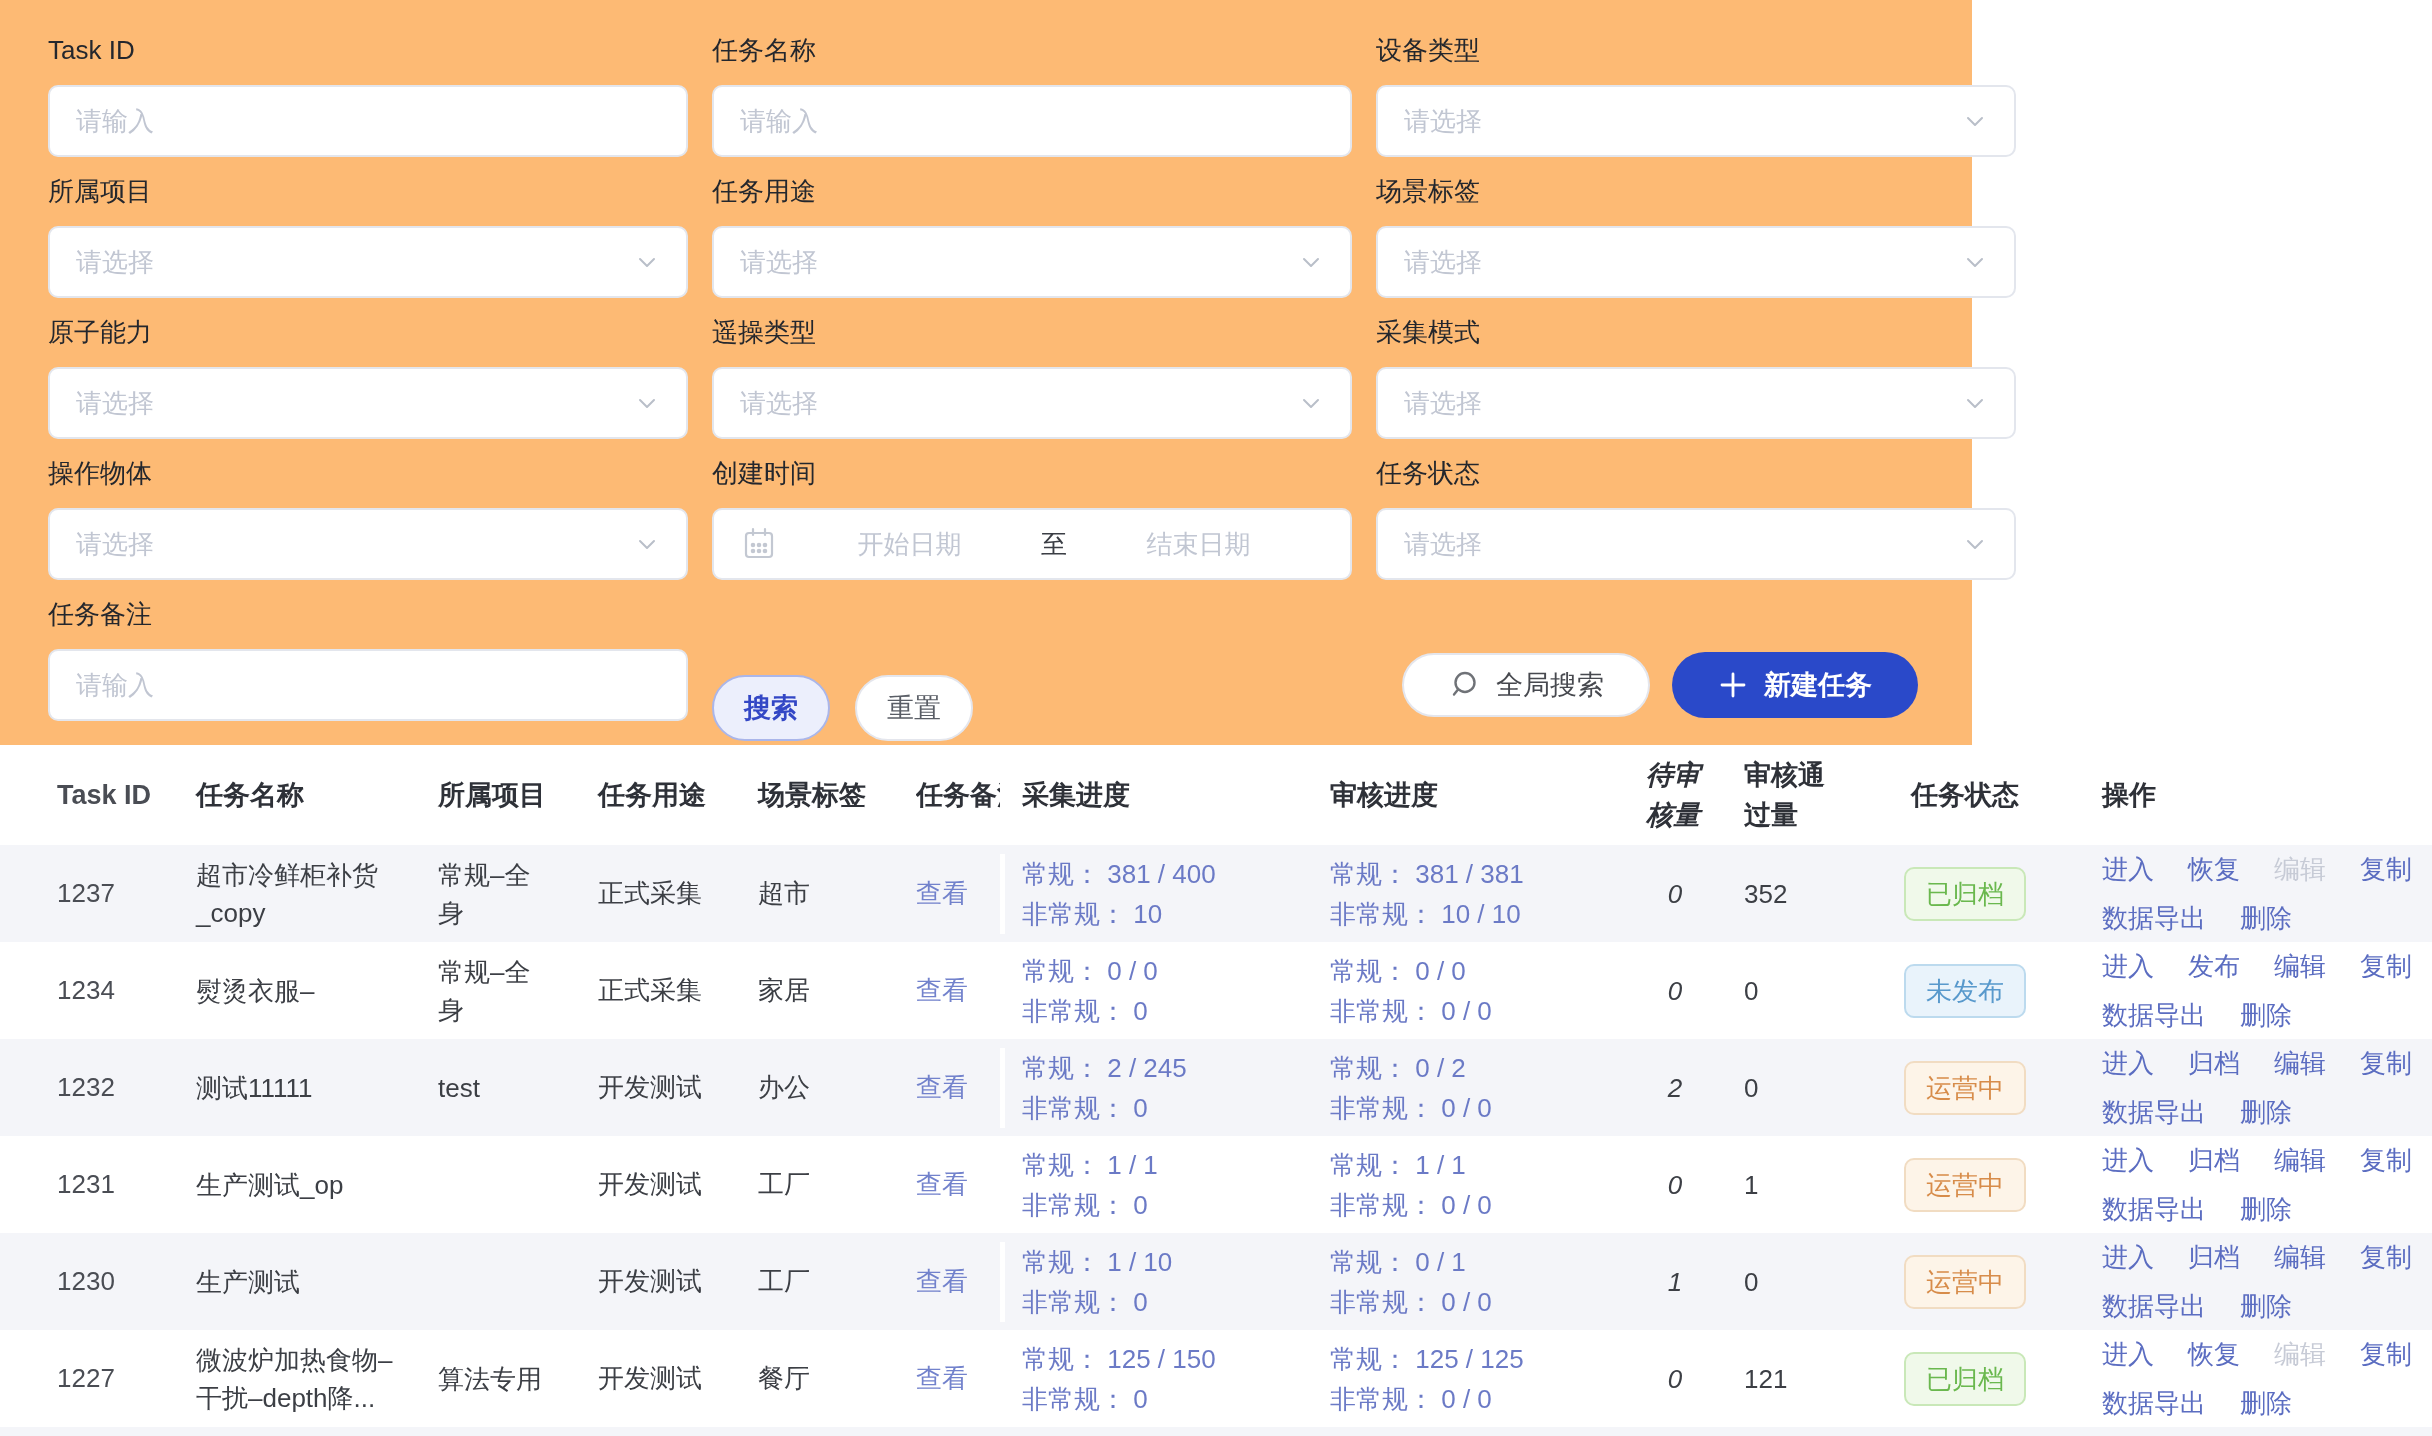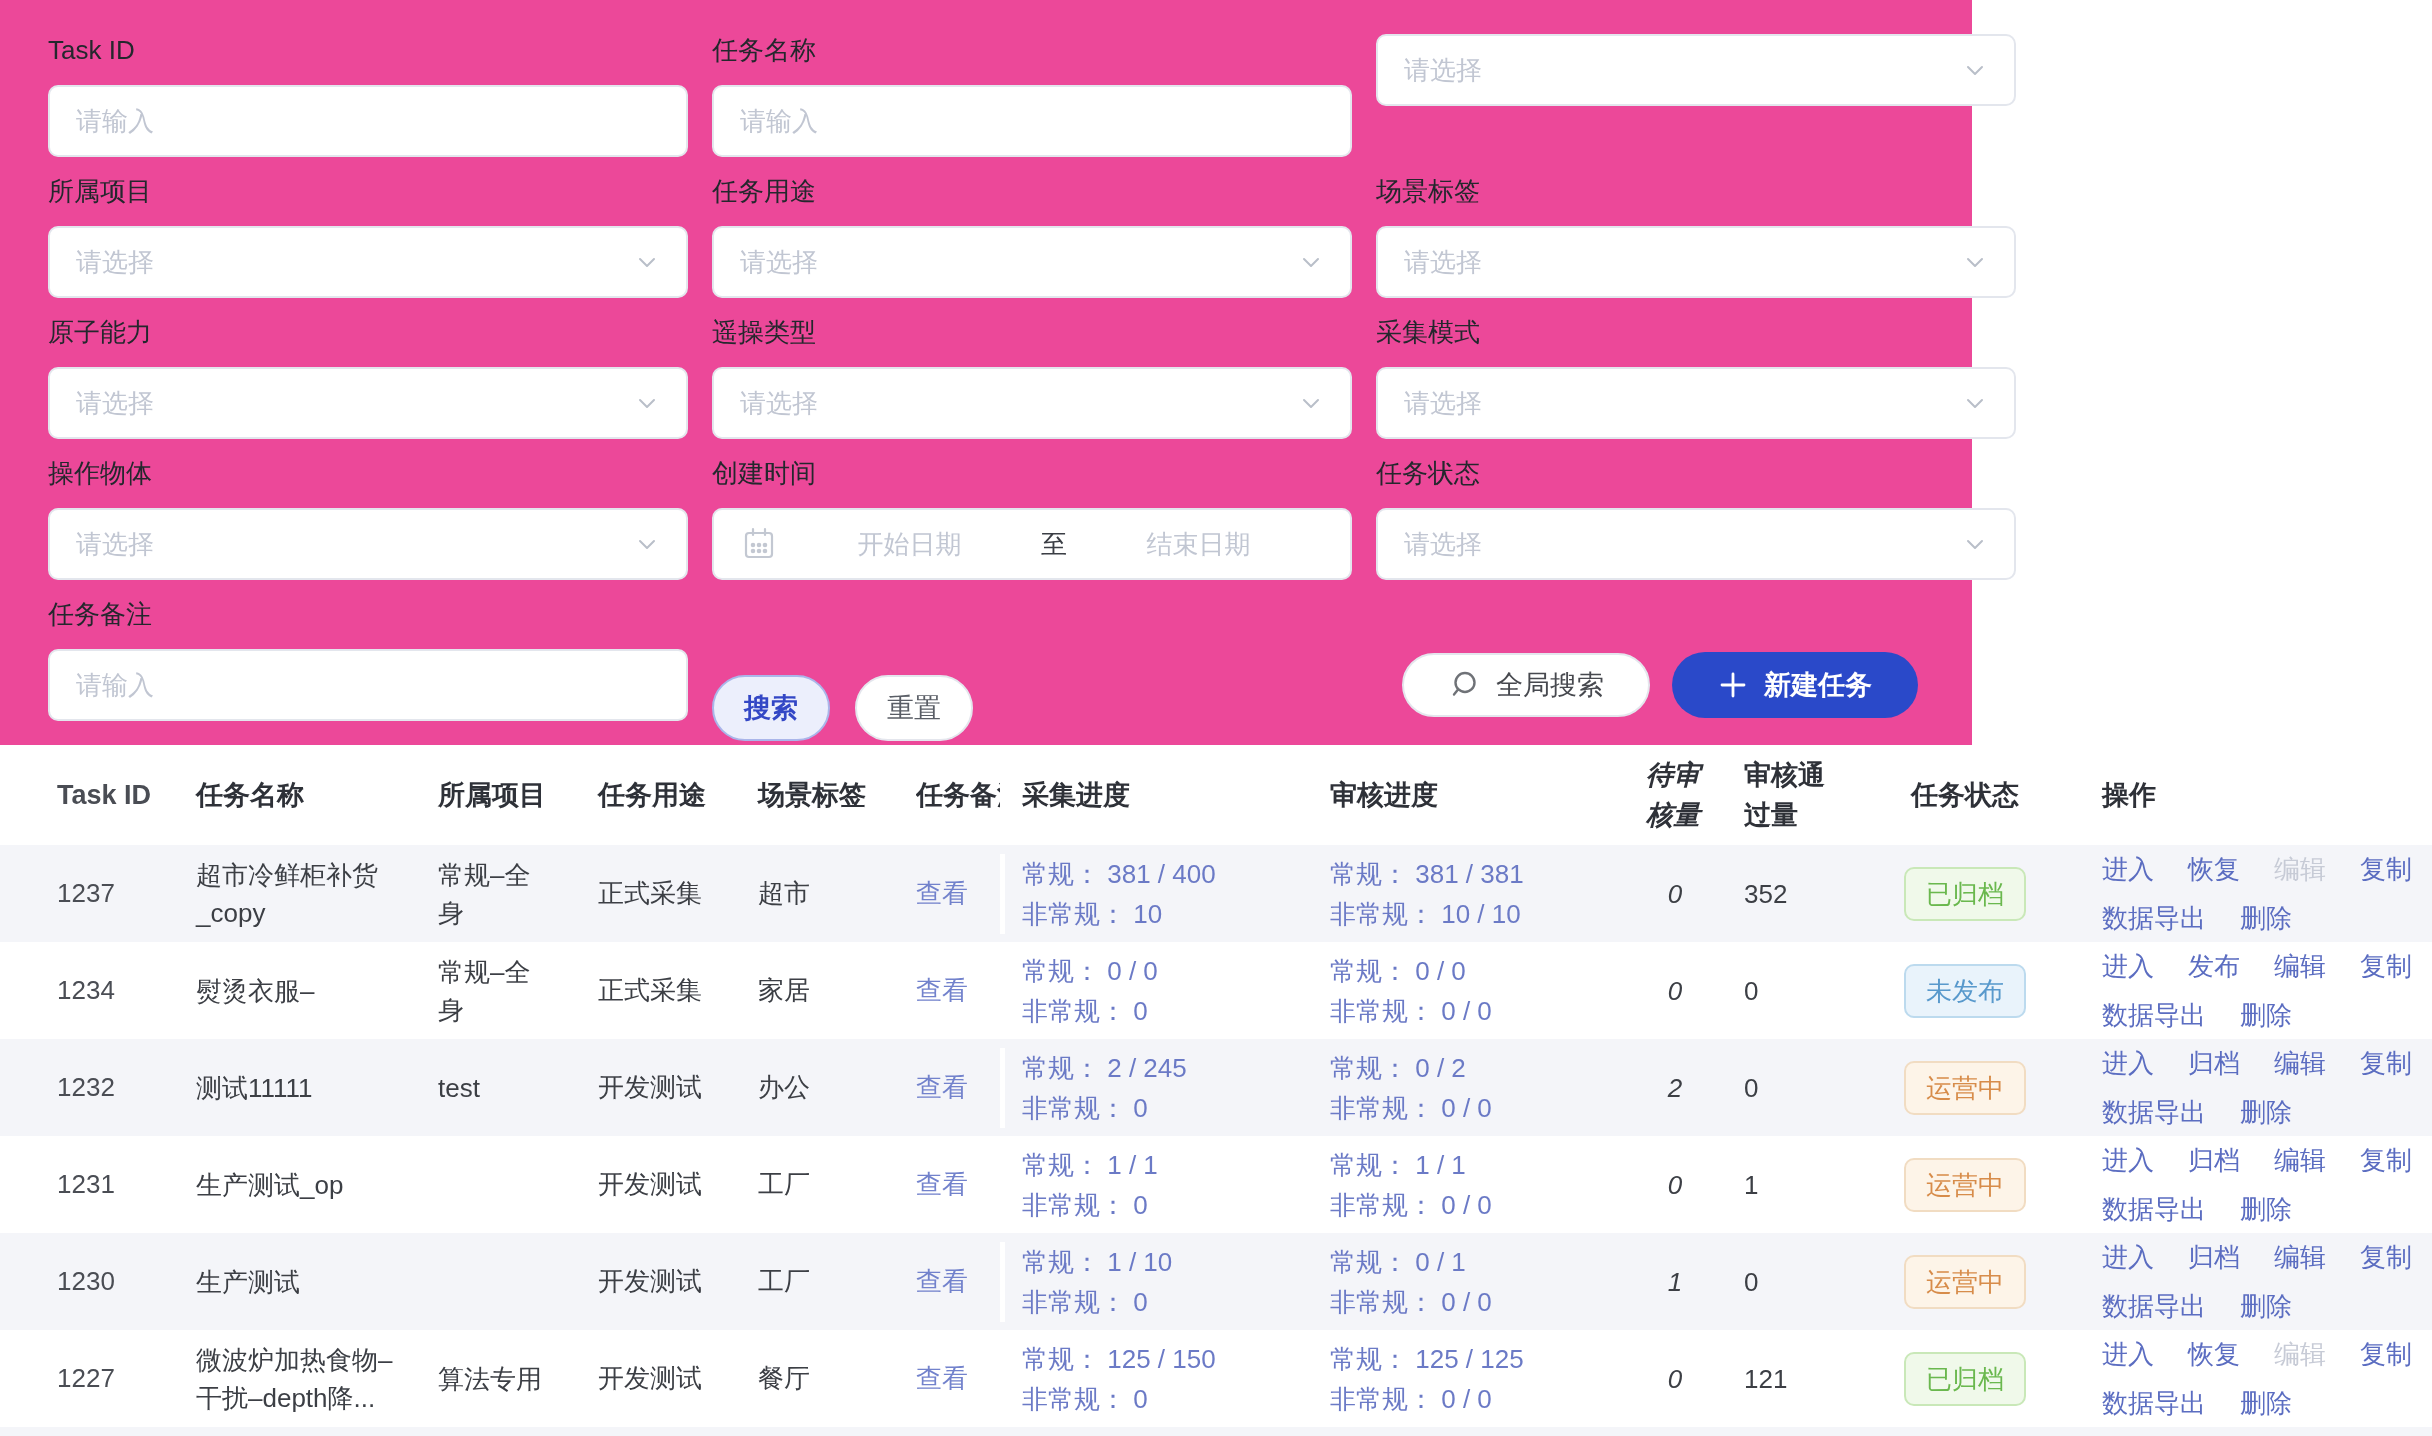--- a/index.html
+++ b/index.html
@@ -3,21 +3,21 @@
 <meta charset="utf-8">
 <style>
   :root{
     --accent:#2a49c9; --link:#5b6dc1; --view-link:#7282cc; --prog:#6b7ac6;
     --status-green:#6ab84e; --status-blue:#5899cc; --status-orange:#d78c4a;
     --row-stripe:#f4f5f9;
   }
   *{margin:0;padding:0;box-sizing:border-box;}
   html,body{width:2432px;height:1436px;overflow:hidden;background:#fff;}
   body{font-family:"Liberation Sans","DejaVu Sans",sans-serif;color:#3c3f45;font-size:26px;}
-  .page{position:relative;width:1972px;height:1436px;background:#ec4899;}
+  .page{position:relative;width:1972px;height:1436px;background:#fdba74;}
 
   
   .filters{position:absolute;left:48px;top:34px;width:1969px;
     display:grid;grid-template-columns:640px 640px 640px;column-gap:24px;row-gap:18px;}
   .field{width:640px;}
   .flabel{font-size:26px;line-height:32px;color:#24272d;margin-bottom:19px;}
   .fcontrol{width:640px;height:72px;border:2px solid #e3e6ed;border-radius:10px;
     background:#fff;display:flex;align-items:center;padding:0 26px;font-size:26px;color:#3c3f45;}
   input.fcontrol::placeholder{color:#c1c6d2;}
   input.fcontrol{outline:none;}
@@ -84,20 +84,21 @@
       <div class="flabel">Task ID</div>
       <input class="fcontrol" placeholder="请输入" style="">
     </div>
 
     <div class="field">
       <div class="flabel">任务名称</div>
       <input class="fcontrol" placeholder="请输入" style="">
     </div>
 
     <div class="field">
+      <div class="flabel">设备类型</div>
       <div class="fcontrol select">
         <span class="ph">请选择</span>
         <svg class="chev" width="26" height="26" viewBox="0 0 26 26">
             <polyline points="6,10 13,17 20,10" fill="none" stroke="#b9bfc9" stroke-width="2" stroke-linecap="round" stroke-linejoin="round"></polyline>
           </svg>
       </div>
     </div>
 
     <div class="field">
       <div class="flabel">所属项目</div>

